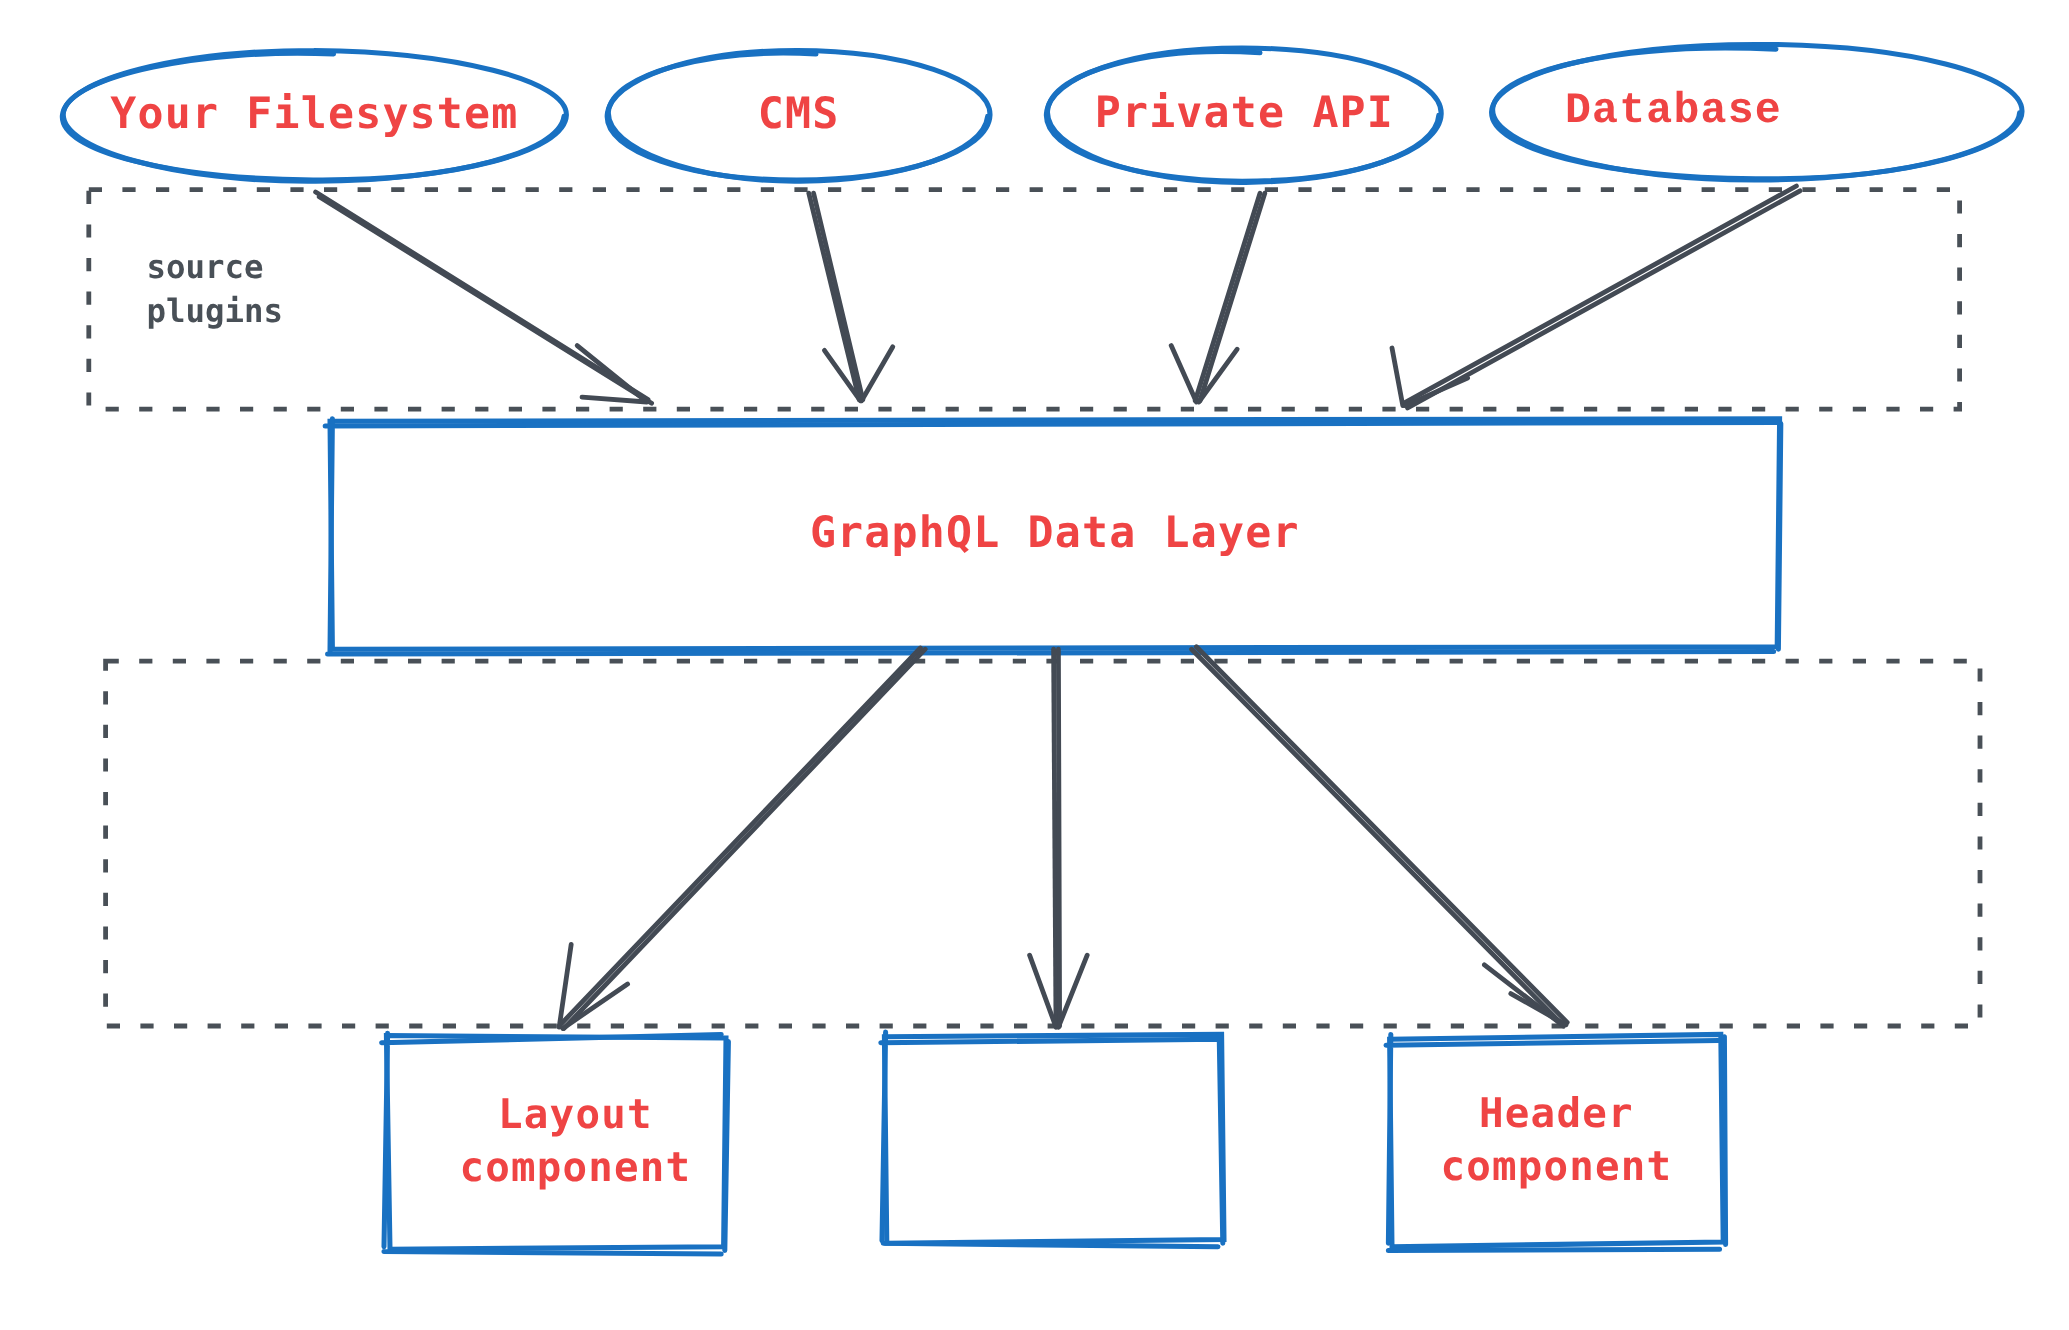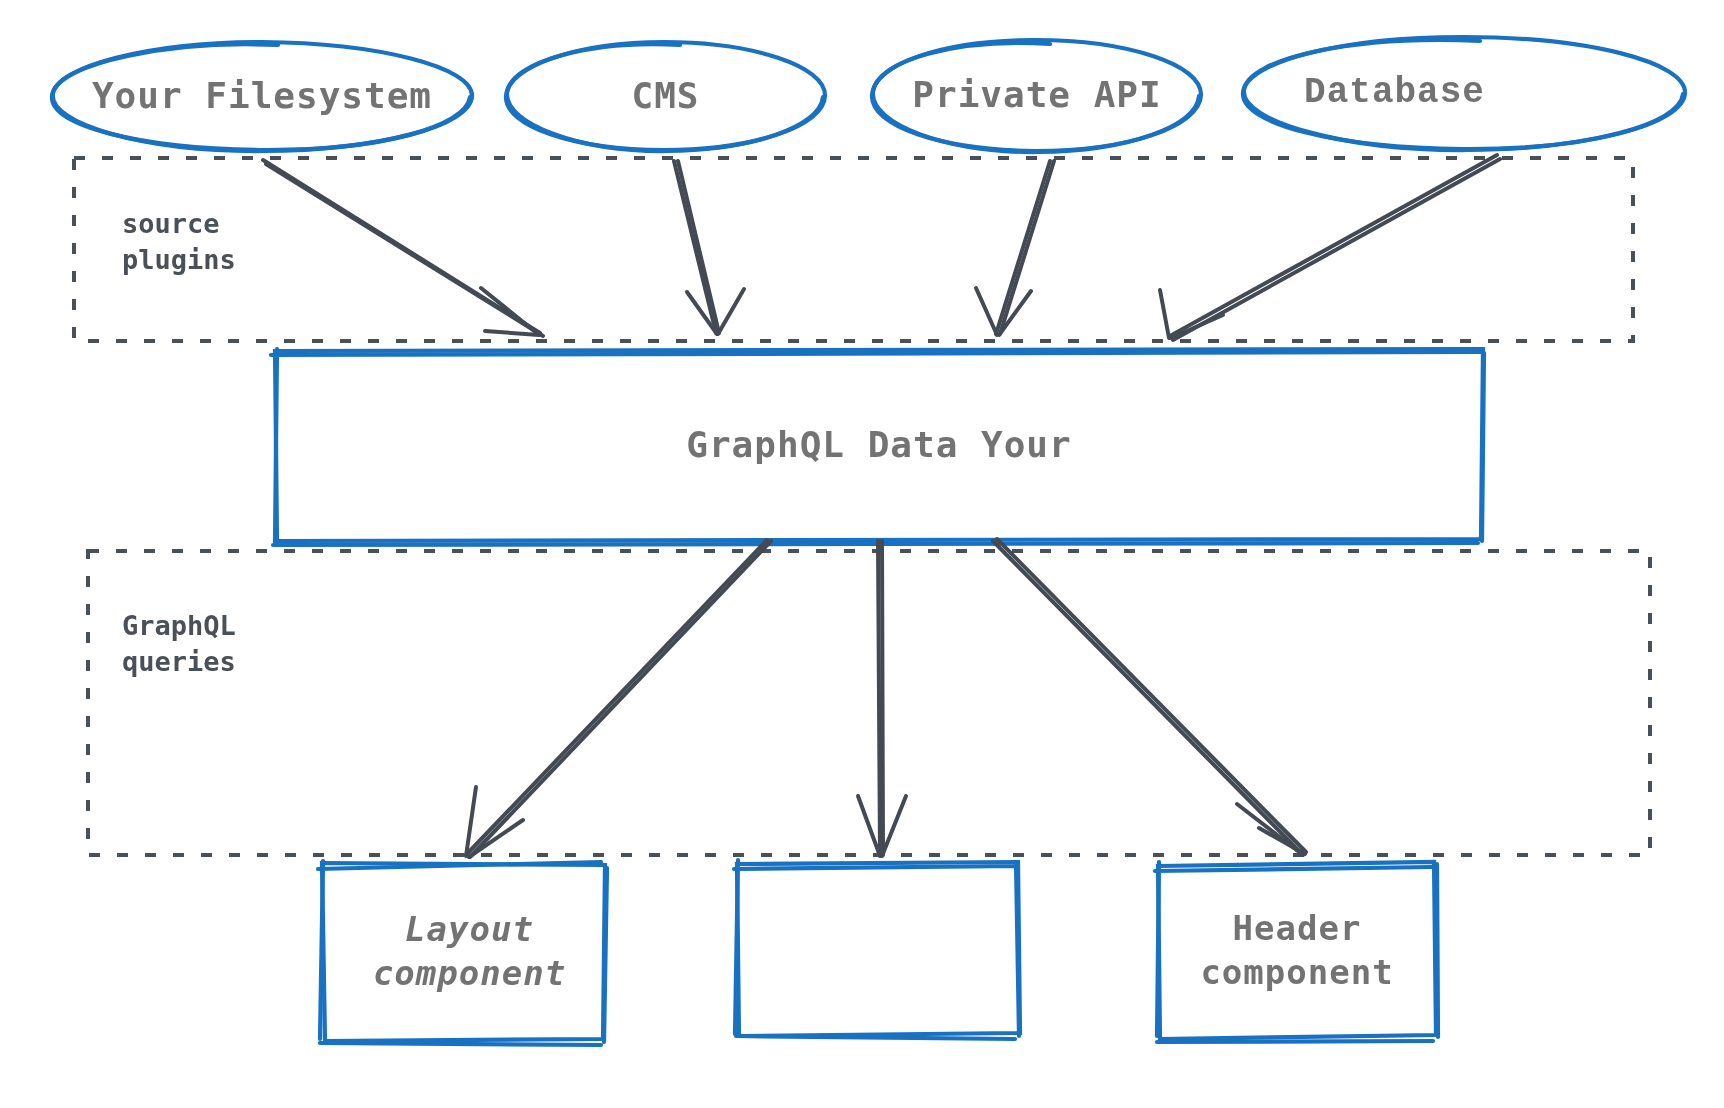--- a/index.html
+++ b/index.html
@@ -5,21 +5,21 @@
   html,body{margin:0;padding:0;background:#ffffff;}
   body{width:1724px;height:1108px;overflow:hidden;font-family:"DejaVu Sans Mono",monospace;}
   #stage{position:relative;width:1724px;height:1108px;background:#ffffff;}
   svg#diagram{position:absolute;inset:0;width:1724px;height:1108px;}
   .node-label{
     position:absolute;
     display:flex;align-items:center;justify-content:center;
     text-align:center;
     font-family:"DejaVu Sans Mono","Liberation Mono",monospace;
     font-weight:700;
-    color:#737373;
+    color:#ef4444;
     letter-spacing:1px;
     line-height:1.28;
     white-space:pre;
     pointer-events:none;
   }
   .group-label{
     position:absolute;
     font-family:"DejaVu Sans Mono","Liberation Mono",monospace;
     font-weight:700;
     color:#495057;
@@ -127,23 +127,21 @@
   </svg>
 
   <div class="node-label f36" style="left:52px;  top:42px;  width:420px; height:108px;">Your Filesystem</div>
   <div class="node-label f36" style="left:506px; top:42px;  width:319px; height:108px;text-align:center;">CMS</div>
   <div class="node-label f36" style="left:872px; top:40px;  width:330px; height:111px;">Private API</div>
   <div class="node-label f36" style="left:1173px;top:37px;  width:443px; height:112px;font-family:Liberation Mono, monospace;">Database</div>
 
   <div class="group-label" style="left:122px; top:206px;">source
 plugins</div>
 
-  <div class="node-label f36" style="left:275px; top:349px; width:1208px; height:192px;">GraphQL Data Your</div>
+  <div class="node-label f36" style="left:275px; top:349px; width:1208px; height:192px;">GraphQL Data Layer</div>
 
-  <div class="group-label" style="left:122px; top:608px;">GraphQL
-queries</div>
 
-  <div class="node-label f34" style="left:328px; top:863px; width:283px; height:178px;font-style:italic;">Layout
+  <div class="node-label f34" style="left:338px; top:863px; width:283px; height:178px;">Layout
 component</div>
   <div class="node-label f34" style="left:1158px;top:862px; width:278px; height:177px;">Header
 component</div>
 
 </div>
 
 </body></html>

